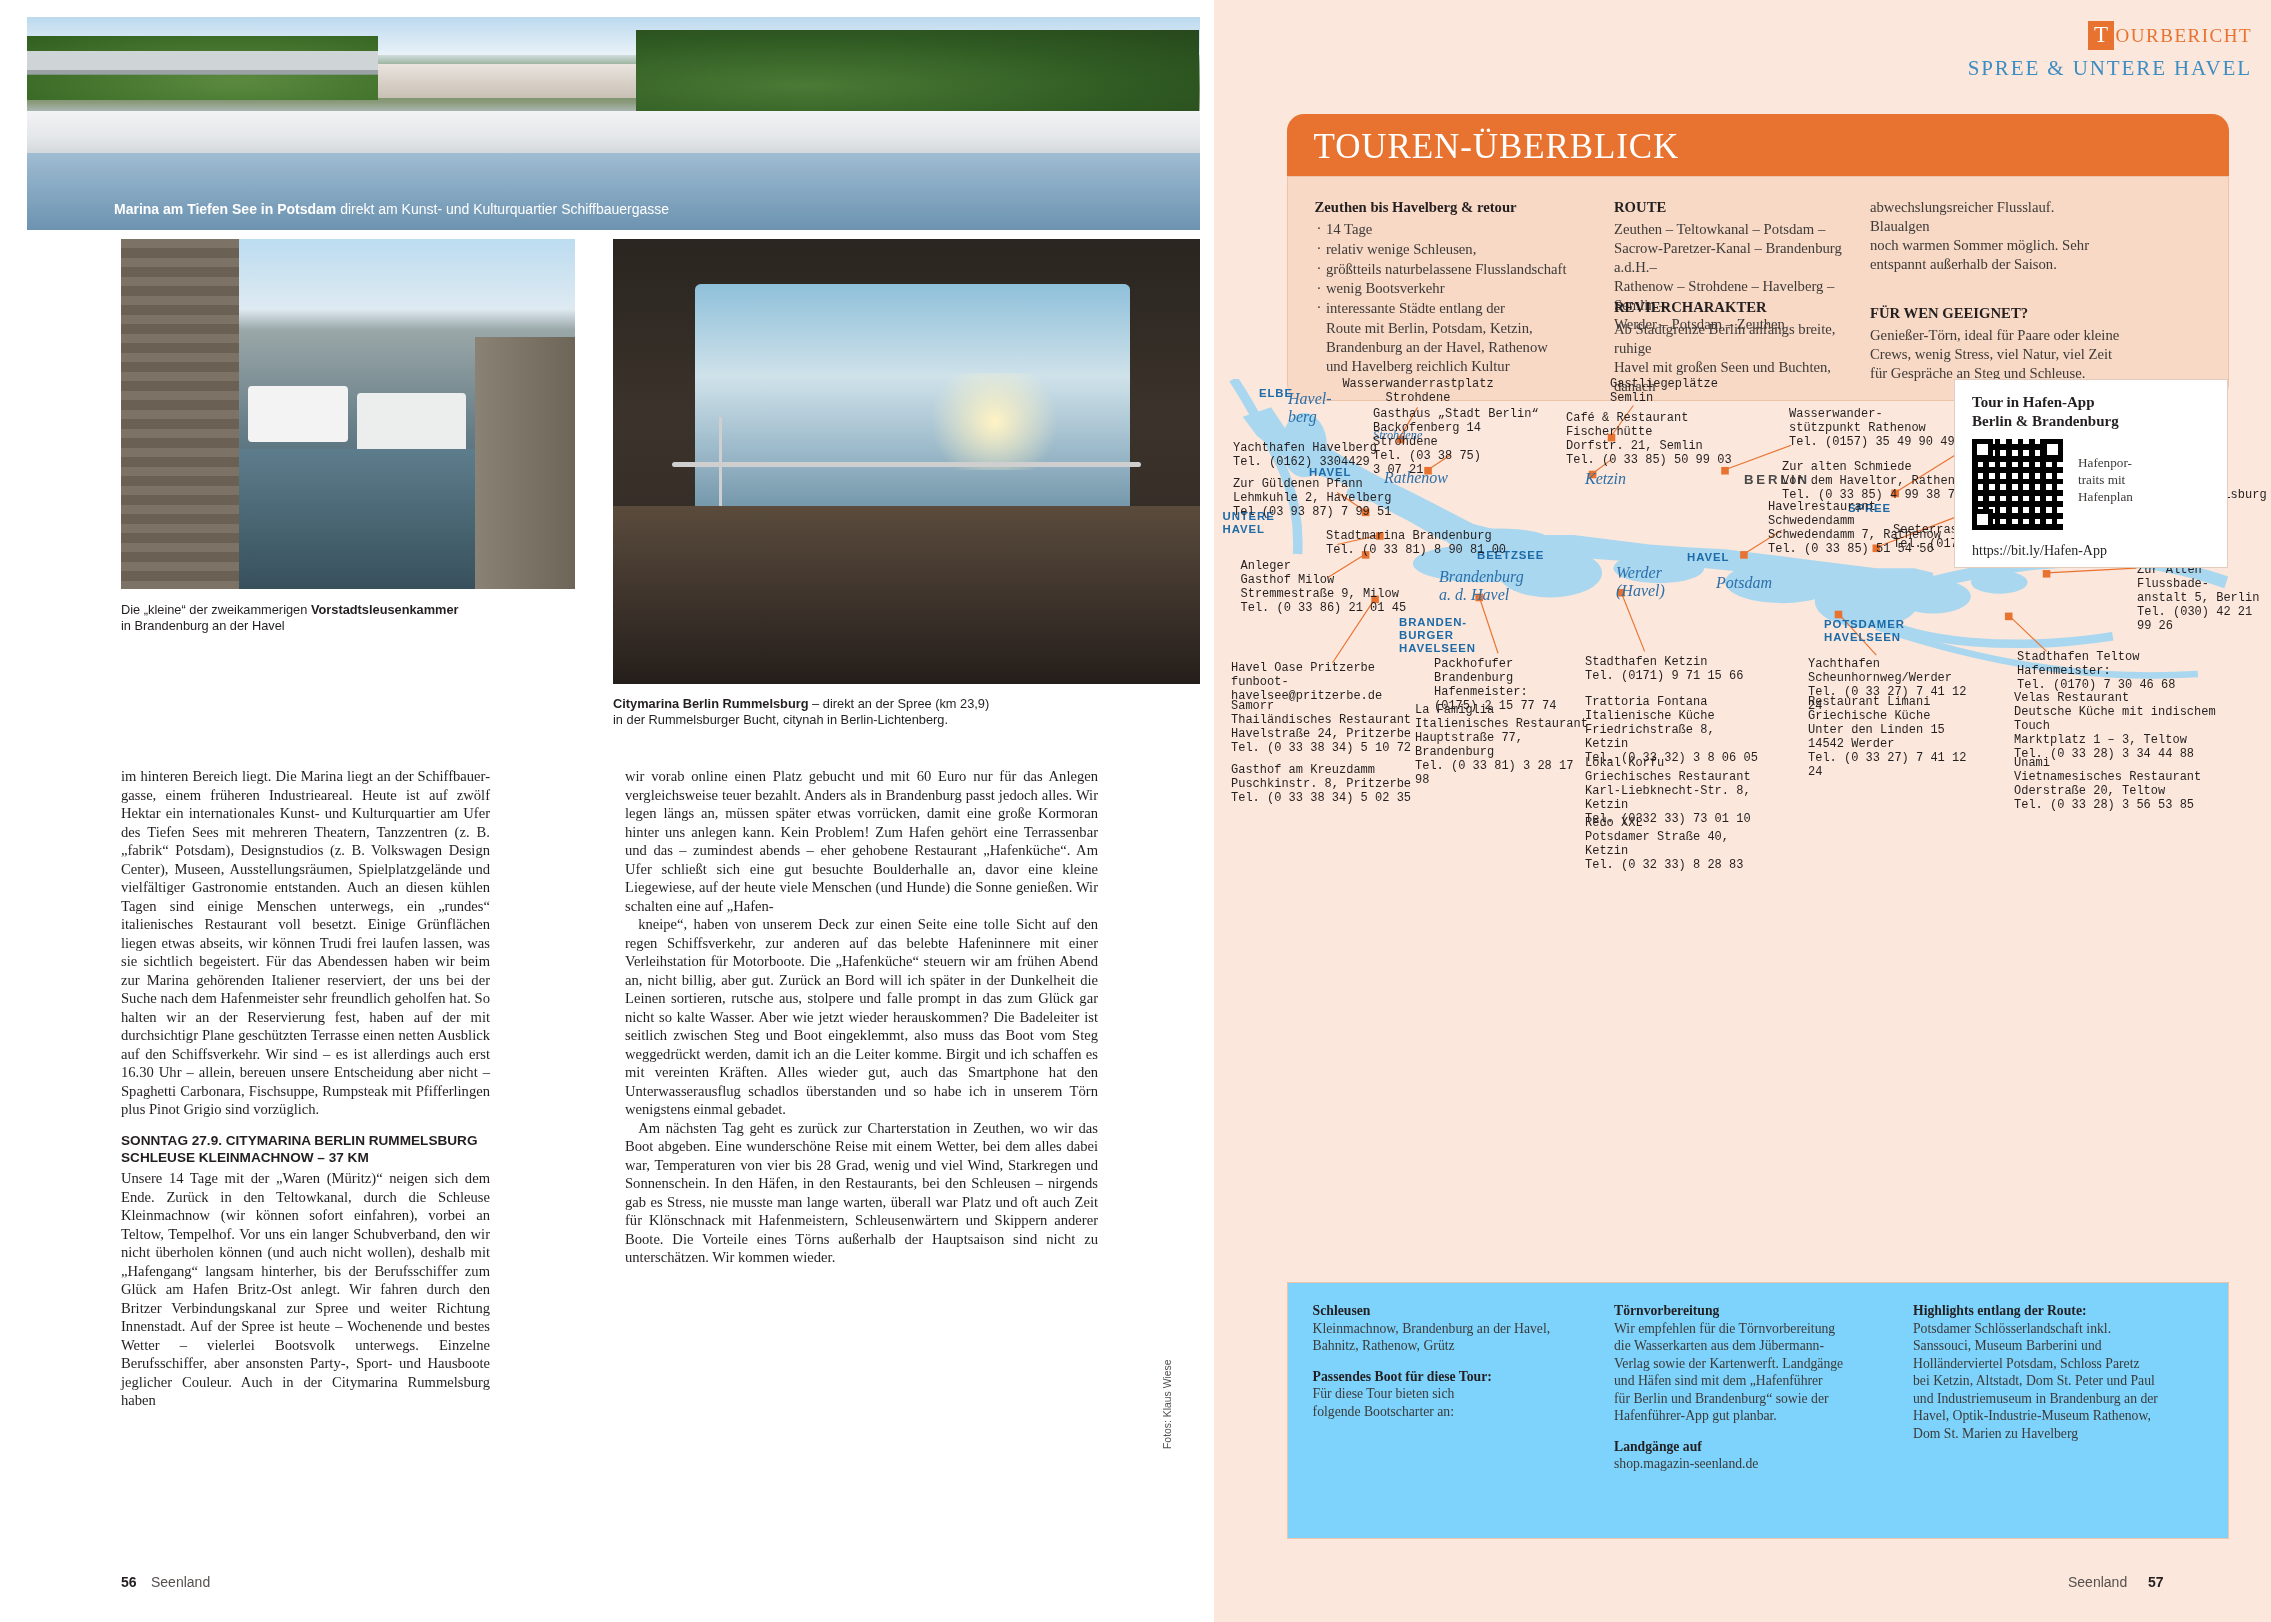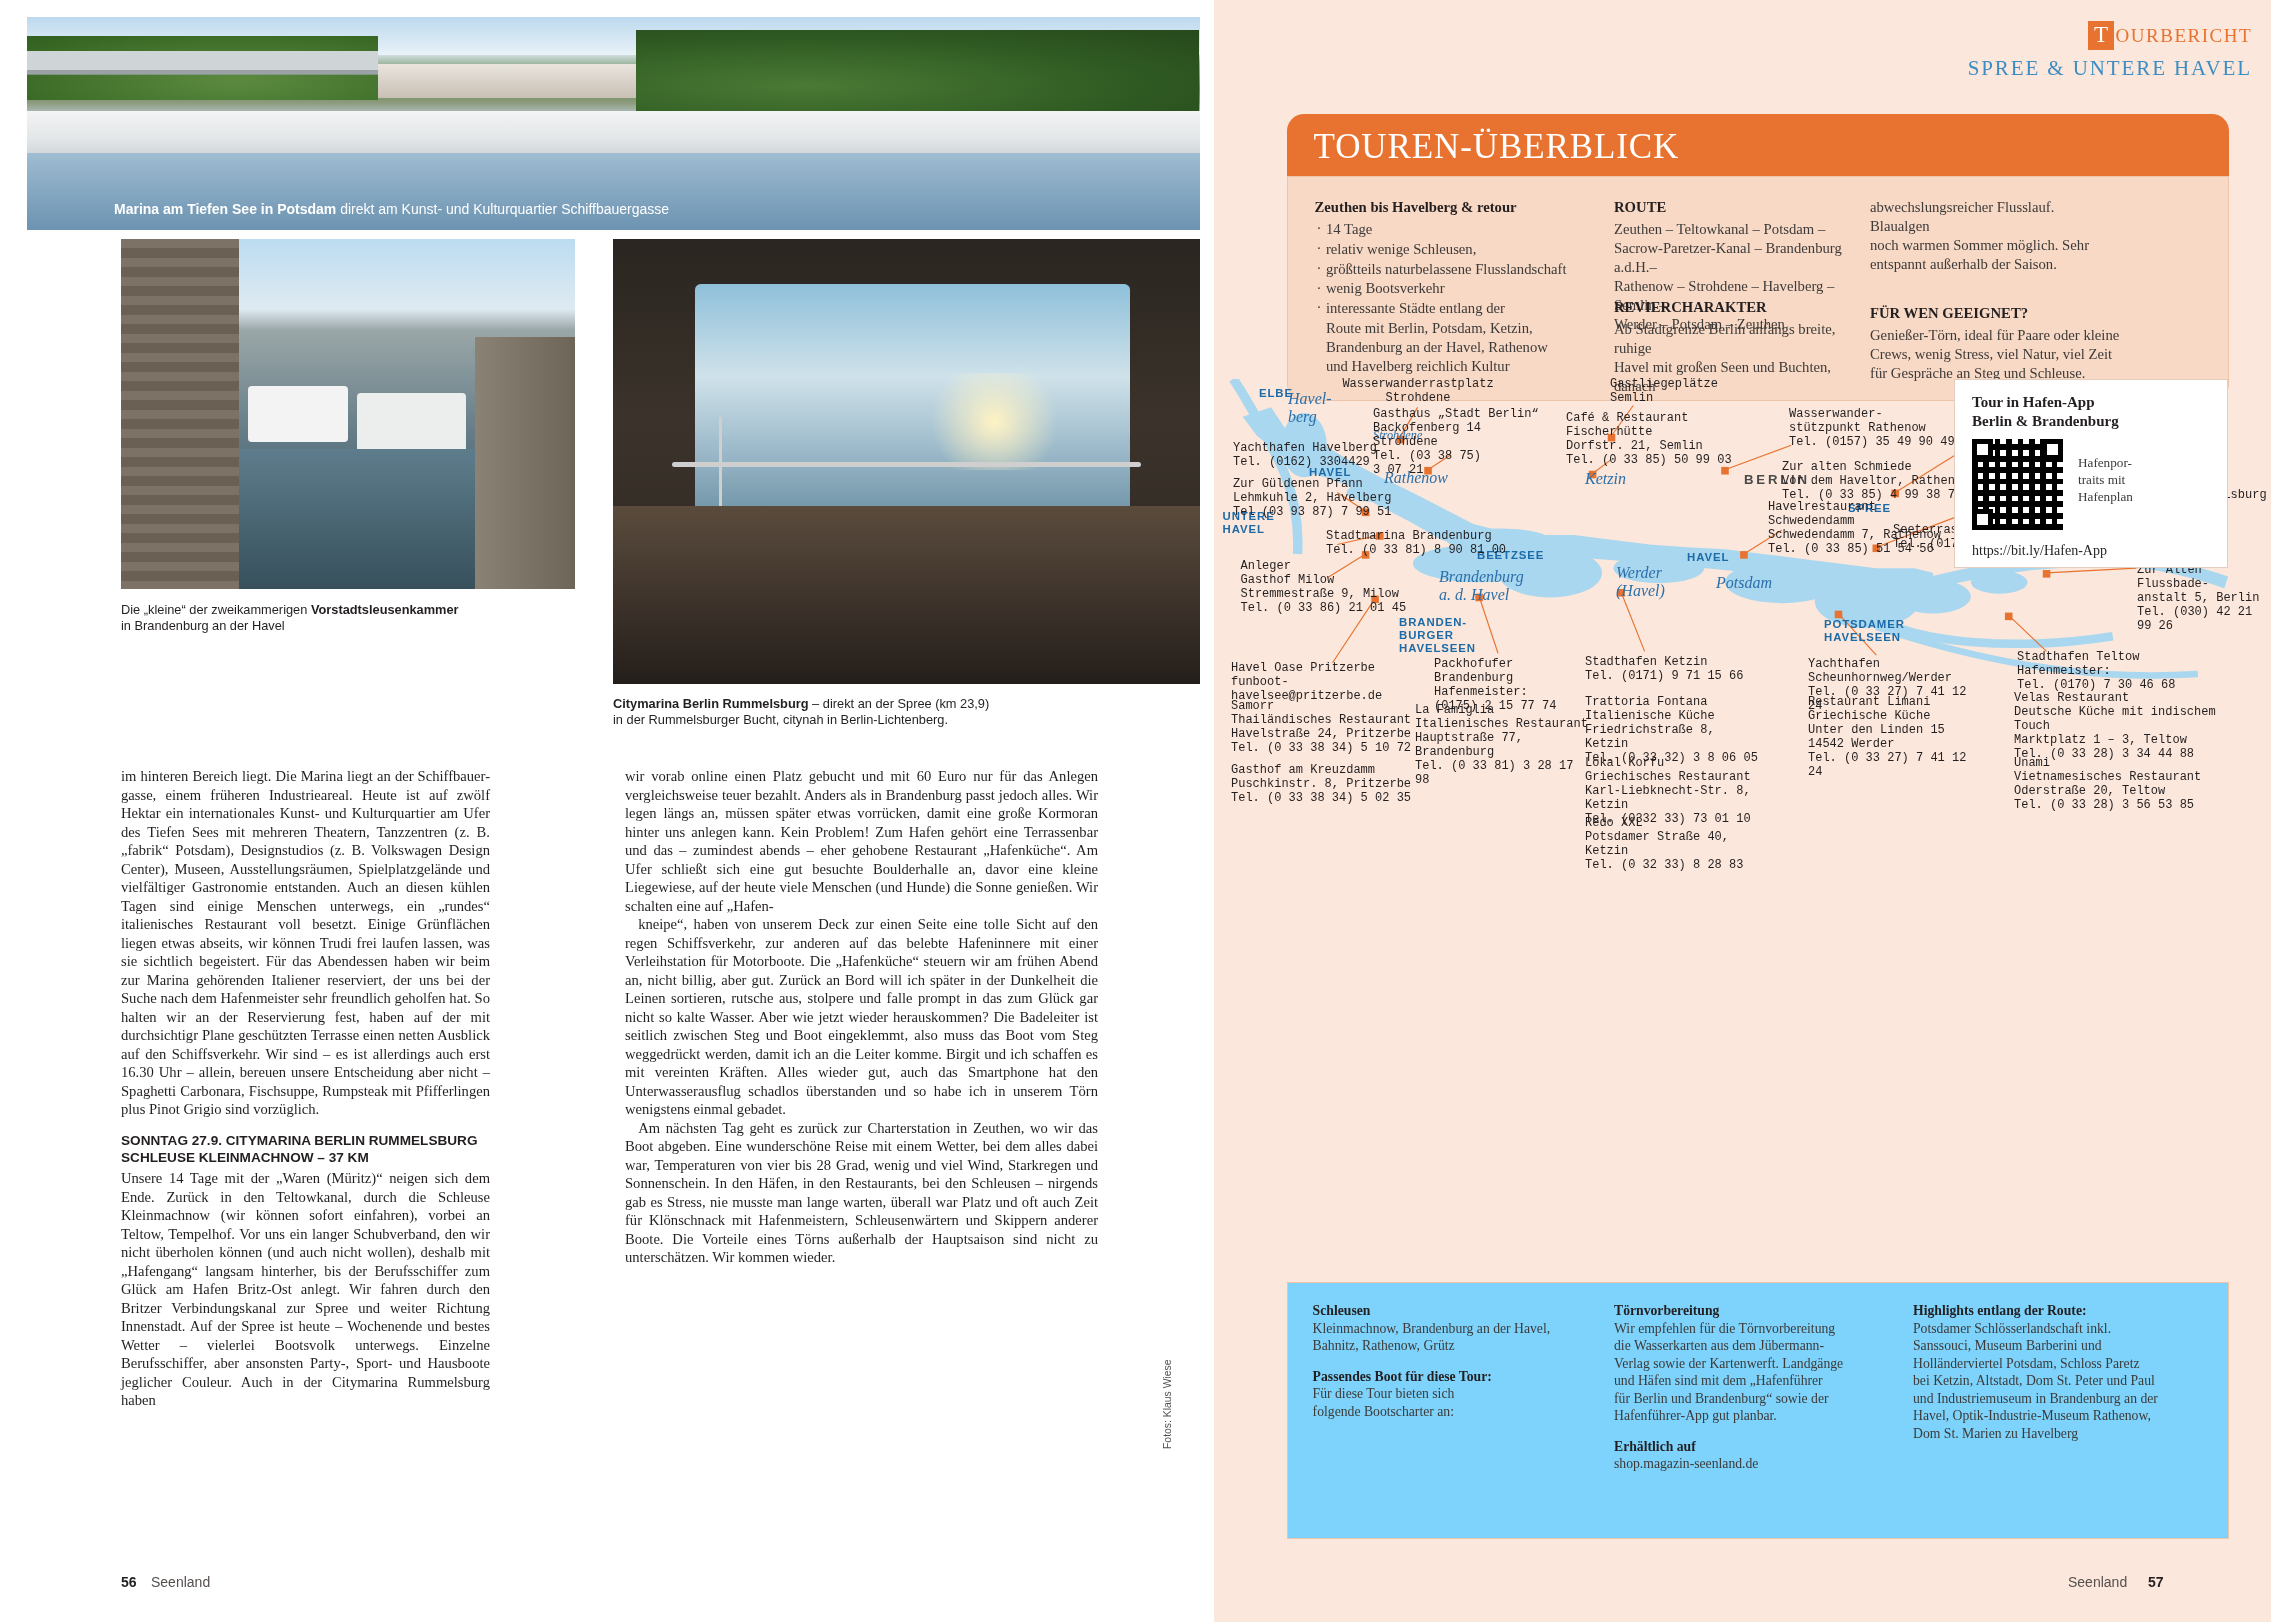--- a/index.html
+++ b/index.html
@@ -562,21 +562,21 @@
 folgende Bootscharter an:</div>
     </div>
     <div class="bb-col bb-c2">
       <div class="bb-h">Törnvorbereitung</div>
       <div style="white-space:pre-line">Wir empfehlen für die Törnvorbereitung
 die Wasserkarten aus dem Jübermann-
 Verlag sowie der Kartenwerft. Landgänge
 und Häfen sind mit dem „Hafenführer
 für Berlin und Brandenburg“ sowie der
 Hafenführer-App gut planbar.</div>
-      <div class="bb-h" style="margin-top:13.2px">Erhältlich auf</div>
+      <div class="bb-h" style="margin-top:13.2px">Landgänge auf</div>
       <div>shop.magazin-seenland.de</div>
     </div>
     <div class="bb-col bb-c3">
       <div class="bb-h">Highlights entlang der Route:</div>
       <div style="white-space:pre-line">Potsdamer Schlösserlandschaft inkl.
 Sanssouci, Museum Barberini und
 Holländerviertel Potsdam, Schloss Paretz
 bei Ketzin, Altstadt, Dom St. Peter und Paul
 und Industriemuseum in Brandenburg an der
 Havel, Optik-Industrie-Museum Rathenow,

